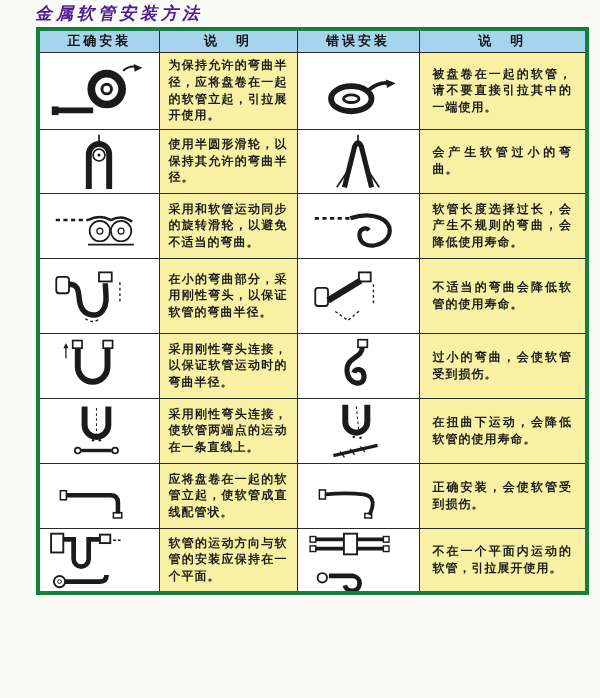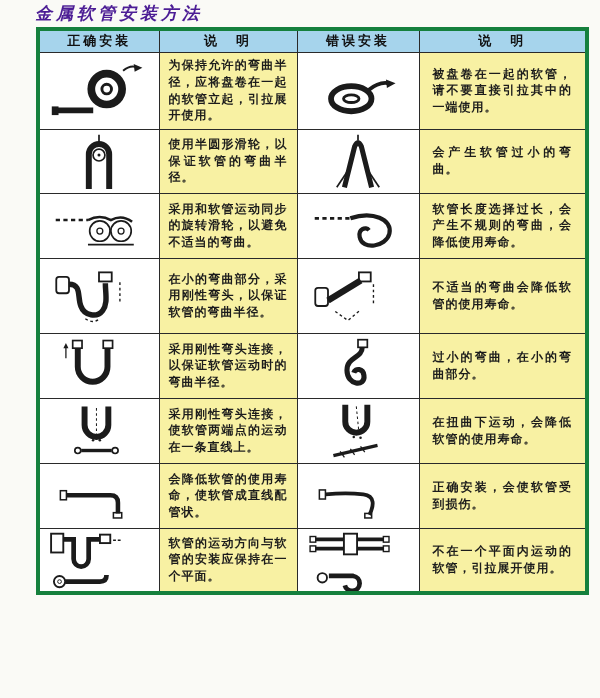--- a/index.html
+++ b/index.html
@@ -90,21 +90,21 @@
 
   <tr class="r2">
     <td class="img">
       <svg class="draw" width="100" height="56" viewBox="0 0 110 66">
         <path d="M55 2 V11" stroke-width="2"></path>
         <path d="M43 66 V25 A12 12 0 0 1 67 25 V66" stroke-width="7"></path>
         <circle cx="55" cy="26" r="7" stroke-width="2"></circle>
         <circle class="fl" cx="55" cy="26" r="1.8"></circle>
       </svg>
     </td>
-    <td class="desc c2">使用半圆形滑轮，以保证软管的弯曲半径。</td>
+    <td class="desc c2">使用半圆形滑轮，以保持其允许的弯曲半径。</td>
     <td class="img">
       <svg class="draw" width="100" height="56" viewBox="0 0 110 66">
         <path d="M55 2 V9" stroke-width="2"></path>
         <path d="M39 64 L51 16 Q55 7 59 16 L71 64" stroke-width="6"></path>
         <path d="M30 64 L44 43" stroke-width="2"></path>
         <path d="M80 64 L66 43" stroke-width="2"></path>
       </svg>
     </td>
     <td class="desc c4">会产生软管过小的弯曲。</td>
   </tr>
@@ -164,21 +164,21 @@
         <polygon class="fl" points="16,6 13,12 19,12"></polygon>
       </svg>
     </td>
     <td class="desc c2">采用刚性弯头连接，以保证软管运动时的弯曲半径。</td>
     <td class="img">
       <svg class="draw" width="100" height="56" viewBox="0 0 110 66">
         <rect x="55" y="2" width="11" height="9" stroke-width="2"></rect>
         <path d="M60 11 C60 24 42 22 42 38 C42 56 64 58 62 44 C61 36 52 35 50 41" stroke-width="6"></path>
       </svg>
     </td>
-    <td class="desc c4">过小的弯曲，在小的弯曲部分。</td>
+    <td class="desc c4">过小的弯曲，会使软管受到损伤。</td>
   </tr>
 
   <tr class="r6">
     <td class="img">
       <svg class="draw" width="100" height="56" viewBox="0 0 110 66">
         <path d="M38 4 V26 A14 14 0 0 0 66 26 V4" stroke-width="7"></path>
         <path d="M52 6 V38" stroke-width="1.2" stroke-dasharray="3 3"></path>
         <circle class="fl" cx="48" cy="44" r="1.5"></circle>
         <circle class="fl" cx="56" cy="44" r="1.5"></circle>
         <path d="M34 56 H70" stroke-width="4"></path>
@@ -201,21 +201,21 @@
   </tr>
 
   <tr class="r7">
     <td class="img">
       <svg class="draw" width="104" height="50" viewBox="0 0 110 66">
         <rect x="4" y="26" width="8" height="12" stroke-width="2"></rect>
         <path d="M12 32 H70 Q80 32 80 42 V56" stroke-width="6"></path>
         <rect x="74" y="55" width="11" height="7" stroke-width="2"></rect>
       </svg>
     </td>
-    <td class="desc c2">会降低软管的使用寿命，使软管成直线配管状。</td>
+    <td class="desc c2">应将盘卷在一起的软管立起，使软管成直线配管状。</td>
     <td class="img">
       <svg class="draw" width="104" height="50" viewBox="0 0 110 66">
         <rect x="4" y="25" width="8" height="12" stroke-width="2"></rect>
         <path d="M12 31 Q40 28 62 31 C78 33 76 46 70 58" stroke-width="5"></path>
         <rect x="64" y="56" width="9" height="6" stroke-width="2"></rect>
       </svg>
     </td>
     <td class="desc c4">正确安装，会使软管受到损伤。</td>
   </tr>
 

